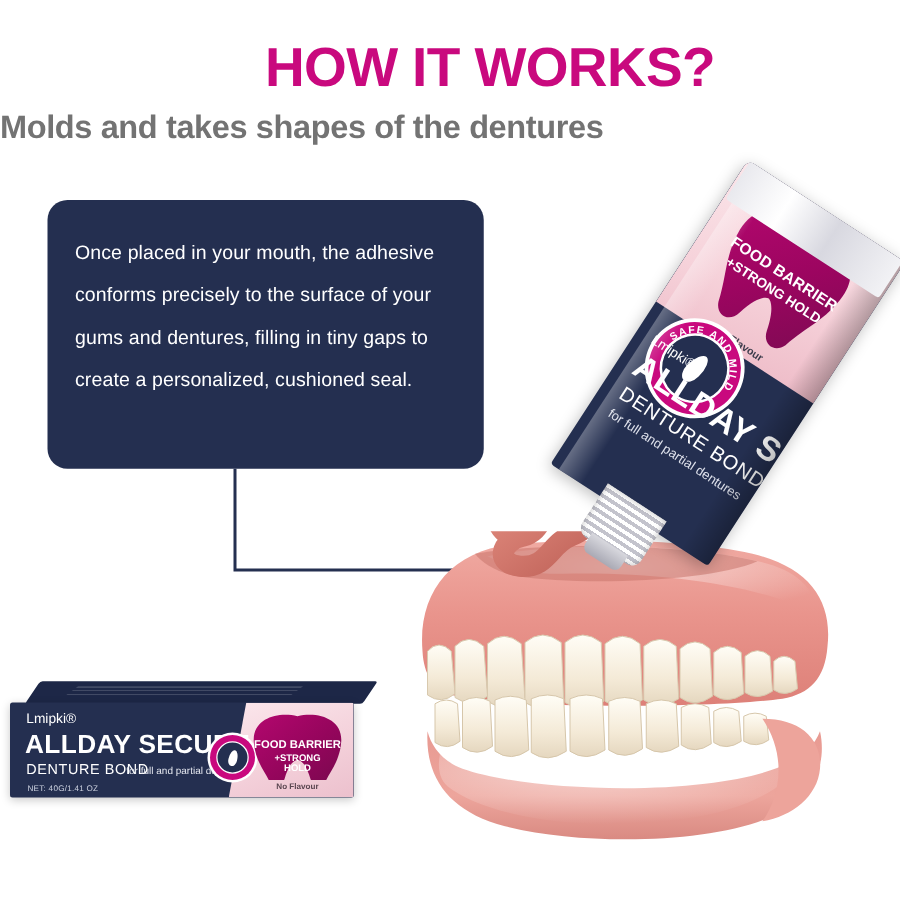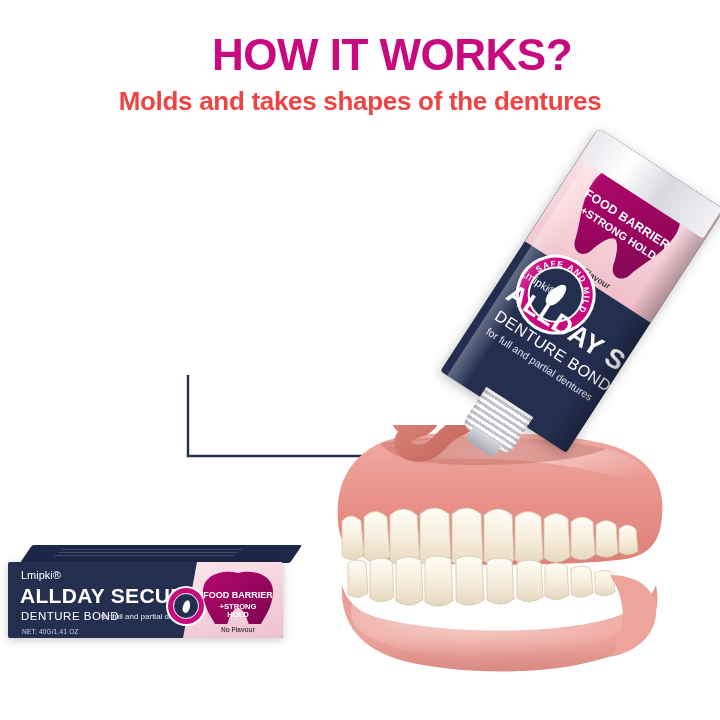--- a/index.html
+++ b/index.html
@@ -12,22 +12,22 @@
   }
   #stage{position:absolute;inset:0;width:720px;height:720px;overflow:hidden;background:#fff;}
 
   
   .title{
     position:absolute;left:0;top:30px;width:720px;text-align:center;
     font-size:44px;font-weight:bold;letter-spacing:-0.5px;
     color:#C9097E;font-family:"Liberation Sans",sans-serif;padding-left:32px;
   }
   .subtitle{
-    position:absolute;left:0;top:86px;width:720px;text-align:center;
-    font-size:26px;font-weight:bold;color:#ef4444;letter-spacing:-0.3px;
+    position:absolute;left:0;top:86px;width:720px;
+    font-size:26px;font-weight:bold;color:#737373;letter-spacing:-0.3px;
   }
 
   
   .callout{
     position:absolute;left:38px;top:160px;width:349px;height:215px;
     background:#242F50;border-radius:16px;
     box-sizing:border-box;padding:26px 24px 20px 22px;
   }
   .callout p{
     margin:0;color:#ffffff;font-size:15.6px;line-height:34px;
@@ -170,20 +170,23 @@
 <div id="stage">
 
   <div class="title">HOW IT WORKS?</div>
   <div class="subtitle">Molds and takes shapes of the dentures</div>
 
   <svg class="leader" viewBox="0 0 720 720">
     <path d="M188 375 L188 456 L404 456" fill="none" stroke="#242F50" stroke-width="2.4"></path>
     <circle cx="404" cy="456" r="7.5" fill="#ffffff" stroke="#242F50" stroke-width="2.8"></circle>
   </svg>
 
+  <div class="callout">
+    <p>Once placed in your mouth, the adhesive conforms precisely to the surface of your gums and dentures, filling in tiny gaps to create a personalized, cushioned seal.</p>
+  </div>
 
   <svg class="dentures" viewBox="0 0 360 275">
     <defs>
       <linearGradient id="gumU" x1="0" y1="0" x2="0" y2="1">
         <stop offset="0" stop-color="#f0aaa2"></stop>
         <stop offset="0.45" stop-color="#e9948c"></stop>
         <stop offset="1" stop-color="#dd8078"></stop>
       </linearGradient>
       <linearGradient id="gumL" x1="0" y1="0" x2="0" y2="1">
         <stop offset="0" stop-color="#e89a92"></stop>

